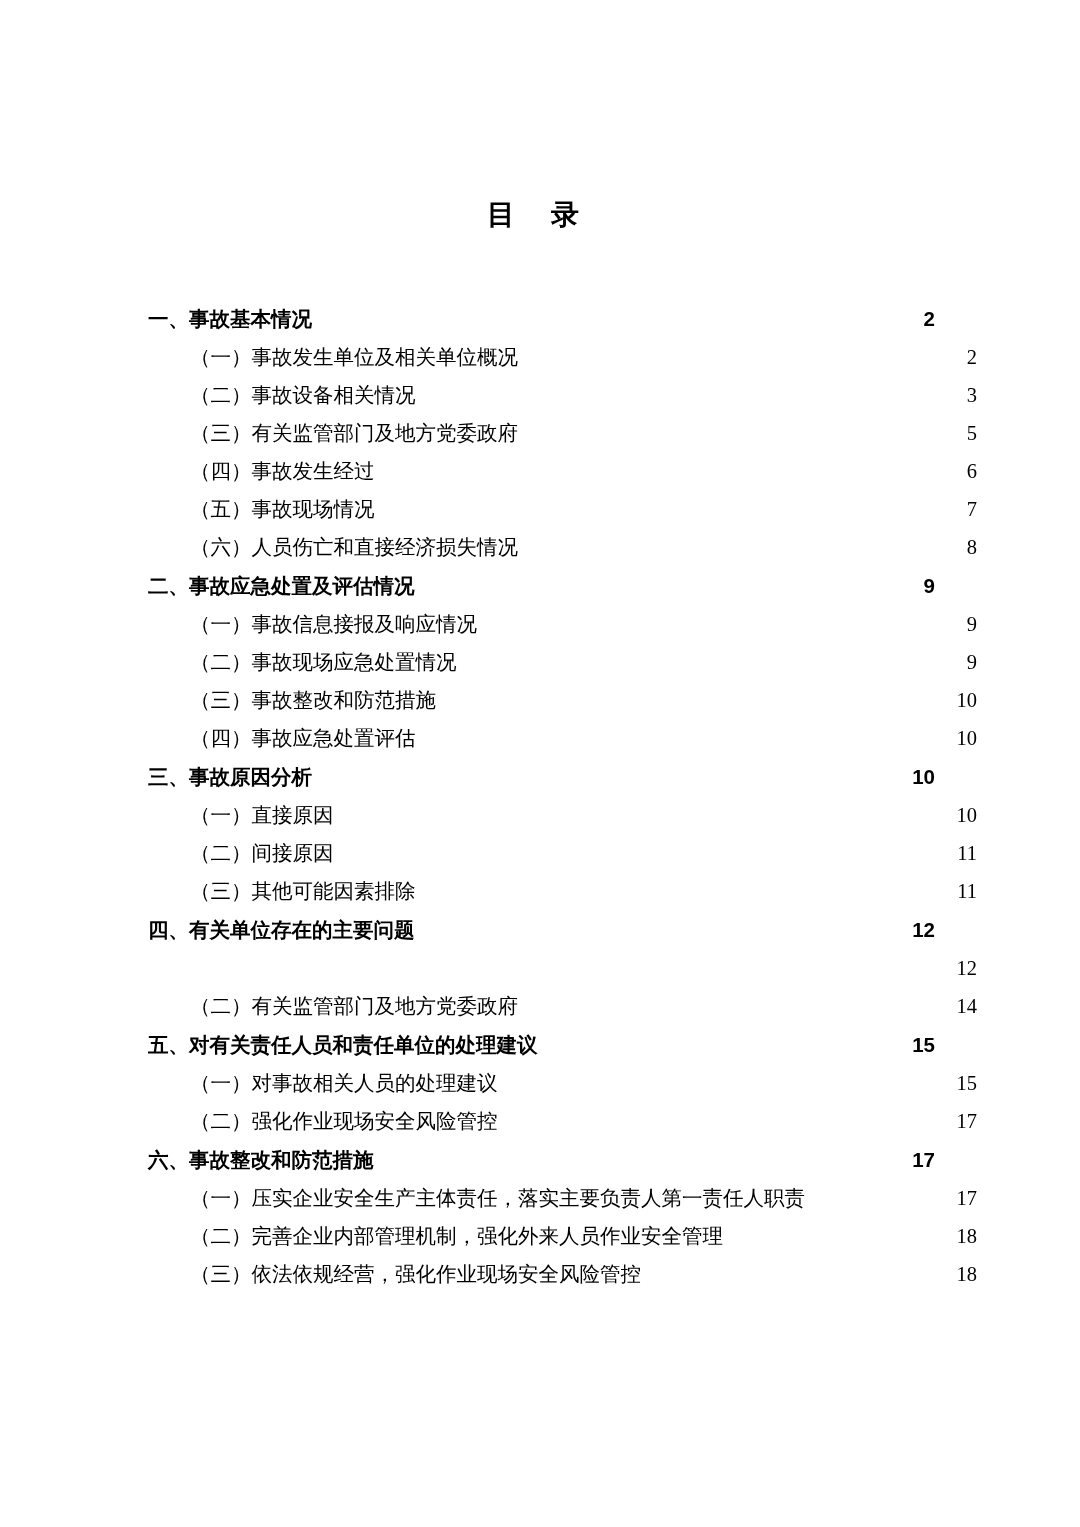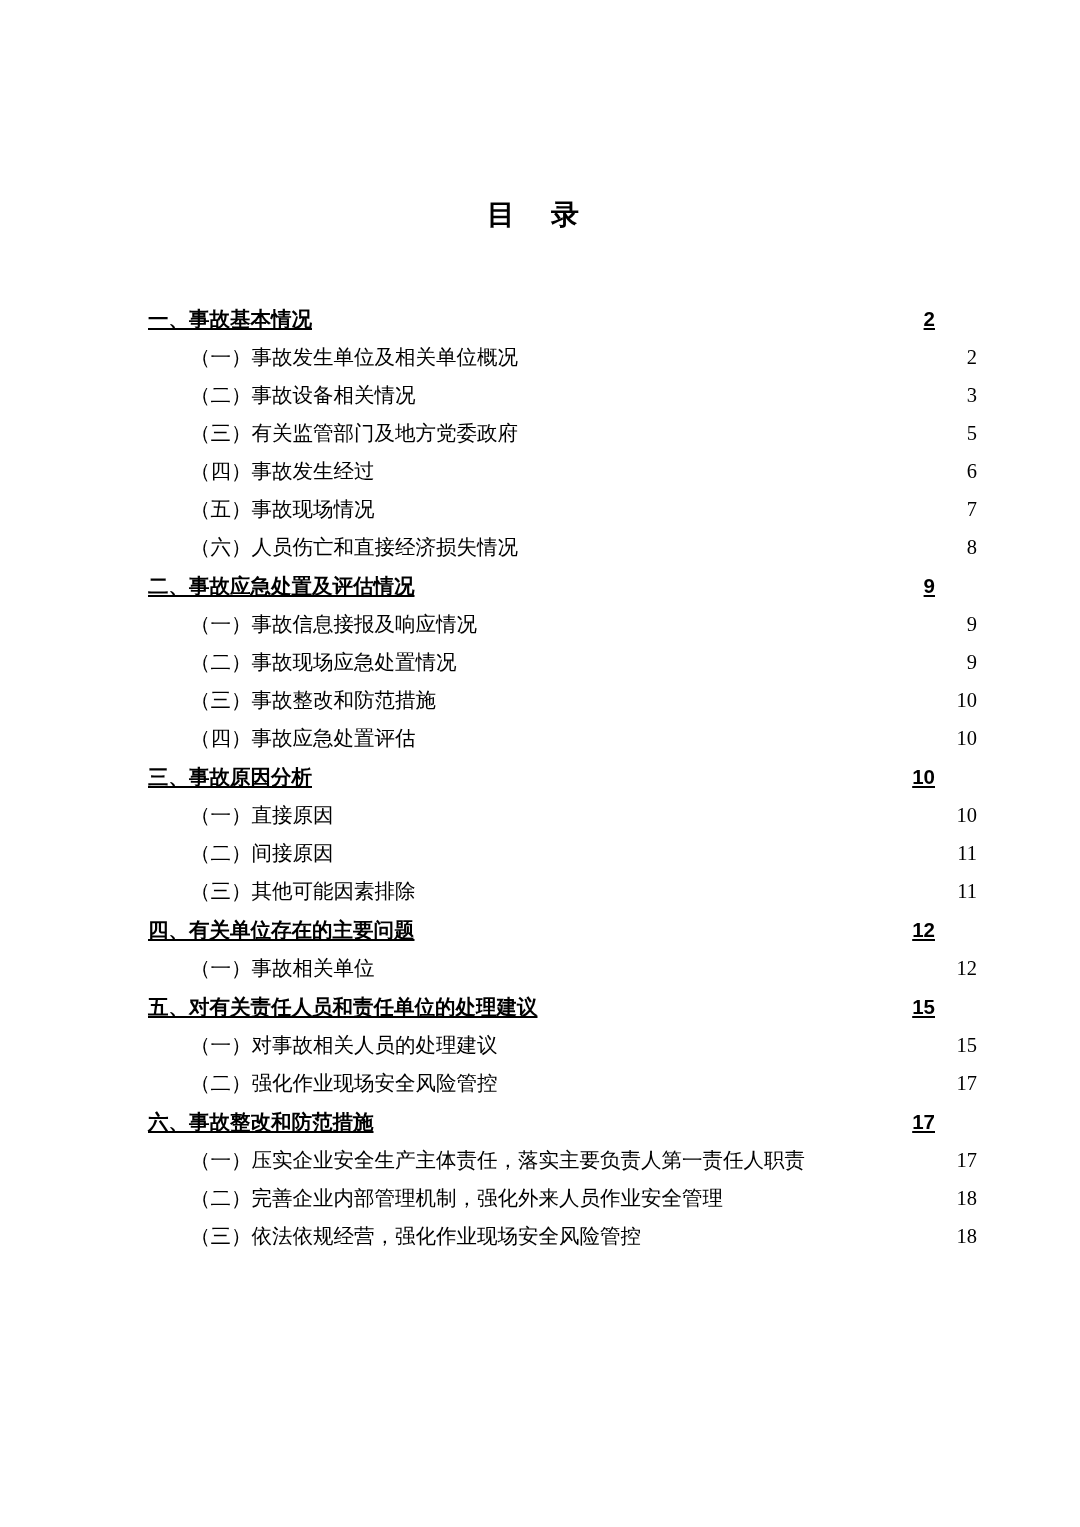--- a/index.html
+++ b/index.html
@@ -41,21 +41,20 @@
     width: 100%;
     font-size: 20px;
     line-height: 38px;
     white-space: nowrap;
   }
   .toc-entry.level1 {
     font-weight: bold;
     font-family: "Liberation Sans", "DejaVu Sans", sans-serif;
     font-size: 20.5px;
     margin-top: 1px;
-    text-decoration: underline;
   }
   .toc-entry.level2 {
     font-family: "Liberation Serif", "DejaVu Serif", serif;
     font-size: 20.5px;
     padding-left: 42px;
     align-items: flex-end;
   }
   .toc-label {
     flex: 0 0 auto;
   }
@@ -174,23 +173,27 @@
         <span class="toc-label">（三）其他可能因素排除</span>
         <span class="toc-dots"></span>
         <span class="toc-page">11</span>
       </div>
       <div class="toc-entry level1">
         <span class="toc-label">四、有关单位存在的主要问题</span>
         <span class="toc-dots"></span>
         <span class="toc-page">12</span>
       </div>
       <div class="toc-entry level2">
-        <span class="toc-label">（一）事故相关单位</span>
         <span class="toc-dots"></span>
         <span class="toc-page">12</span>
+      </div>
+      <div class="toc-entry level2">
+        <span class="toc-label">（二）有关监管部门及地方党委政府</span>
+        <span class="toc-dots"></span>
+        <span class="toc-page">14</span>
       </div>
       <div class="toc-entry level1">
         <span class="toc-label">五、对有关责任人员和责任单位的处理建议</span>
         <span class="toc-dots"></span>
         <span class="toc-page">15</span>
       </div>
       <div class="toc-entry level2">
         <span class="toc-label">（一）对事故相关人员的处理建议</span>
         <span class="toc-dots"></span>
         <span class="toc-page">15</span>

